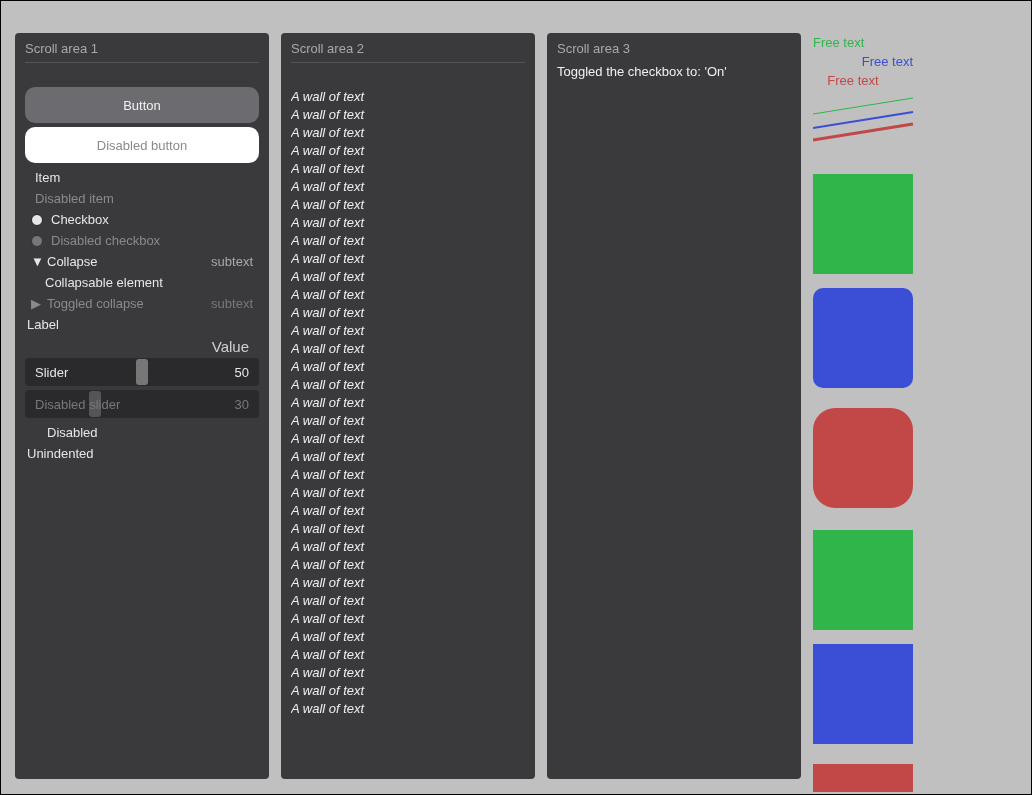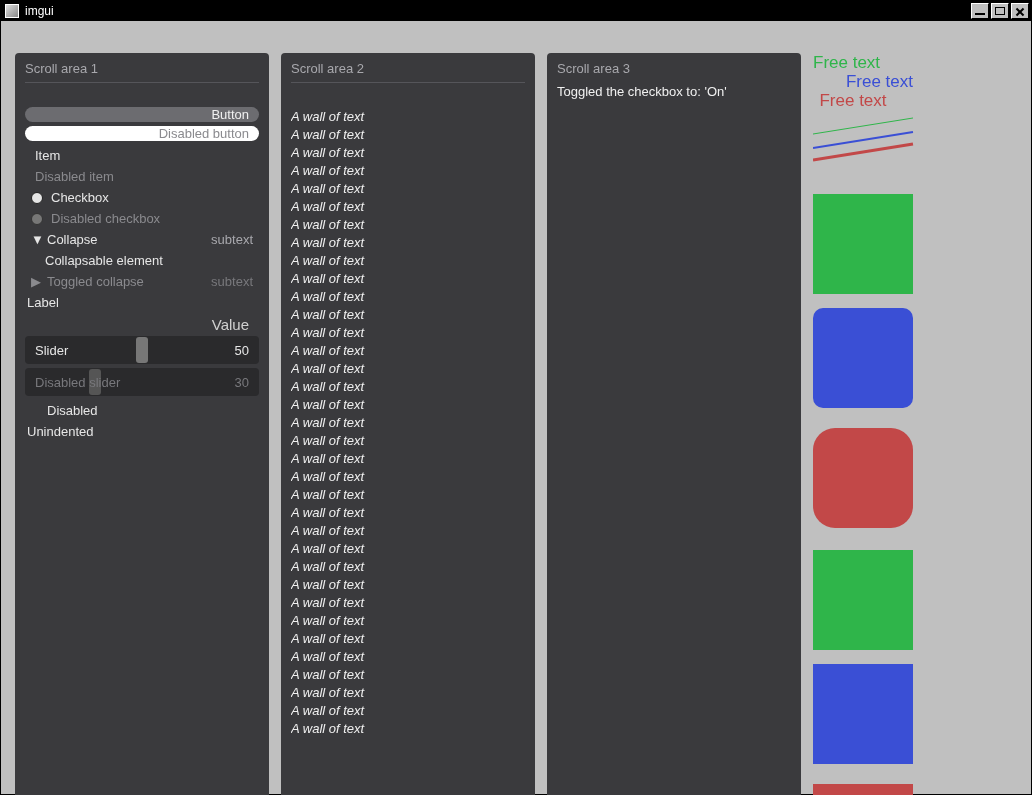--- a/index.html
+++ b/index.html
@@ -79,23 +79,23 @@
   
   #panel1 { left: 14px; top: 32px; width: 254px; height: 746px; }
 
   .btn {
     display: block;
     width: 100%;
     background: #6c6c70;
     color: #f0f0f0;
     border: none;
     border-radius: 10px;
-    height: 15px;
+    height: 36px;
     padding: 0 10px;
-    text-align: right;
+    text-align: center;
     font-size: 13px;
     margin-bottom: 4px;
   }
   .btn.disabled { background: #ffffff; color: #8a8a8e; }
 
   .item-row { padding: 3px 10px; font-size: 13px; }
   .item-row.disabled { color: #8a8a8e; }
 
   .check-row { display:flex; align-items:center; gap:8px; padding: 3px 6px; font-size:13px; }
   .check-row.disabled { color:#8a8a8e; }
@@ -155,21 +155,21 @@
   
   #panel3 { left: 546px; top: 32px; width: 254px; height: 746px; }
   .msg-line { font-size:13px; color:#f0f0f0; padding:2px 0; }
 
   
   .free-area {
     position:absolute;
     left: 812px; top: 32px;
     width: 200px;
   }
-  .free-text { font-size:17px; line-height:19px; }
+  .free-text { font-size:13px; line-height:19px; }
   .ft-green { color:#2fb54a; }
   .ft-blue  { color:#3a4fd5; text-align:right; }
   .ft-red   { color:#c24848; text-align:center; }
 
   .lines-svg { display:block; margin-top:4px; }
 
   .shape {
     margin-top: 12px;
     width: 100px; height: 100px;
   }
@@ -177,29 +177,20 @@
   .sq-blue  { background:#3a4fd5; border-radius:10px; margin-top:14px; }
   .sq-red   { background:#c24848; border-radius:22px; margin-top:20px; height:100px; }
   .sq-green2{ background:#2fb54a; margin-top:22px; }
   .sq-blue2 { background:#3a4fd5; margin-top:14px; }
   .sq-red2  { background:#c24848; margin-top:20px; height:28px; }
 </style>
 </head>
 <body>
 
 <div class="window">
-  <div class="titlebar">
-    <div class="app-icon"></div>
-    <div class="title">imgui</div>
-    <div class="winbtns">
-      <div class="winbtn min"></div>
-      <div class="winbtn max"></div>
-      <div class="winbtn close"></div>
-    </div>
-  </div>
 
   <div class="content">
 
     <div class="panel" id="panel1">
       <div class="panel-title">Scroll area 1</div>
       <div class="panel-sep"></div>
       <div style="height:14px"></div>
 
       <button class="btn">Button</button>
       <button class="btn disabled">Disabled button</button>

